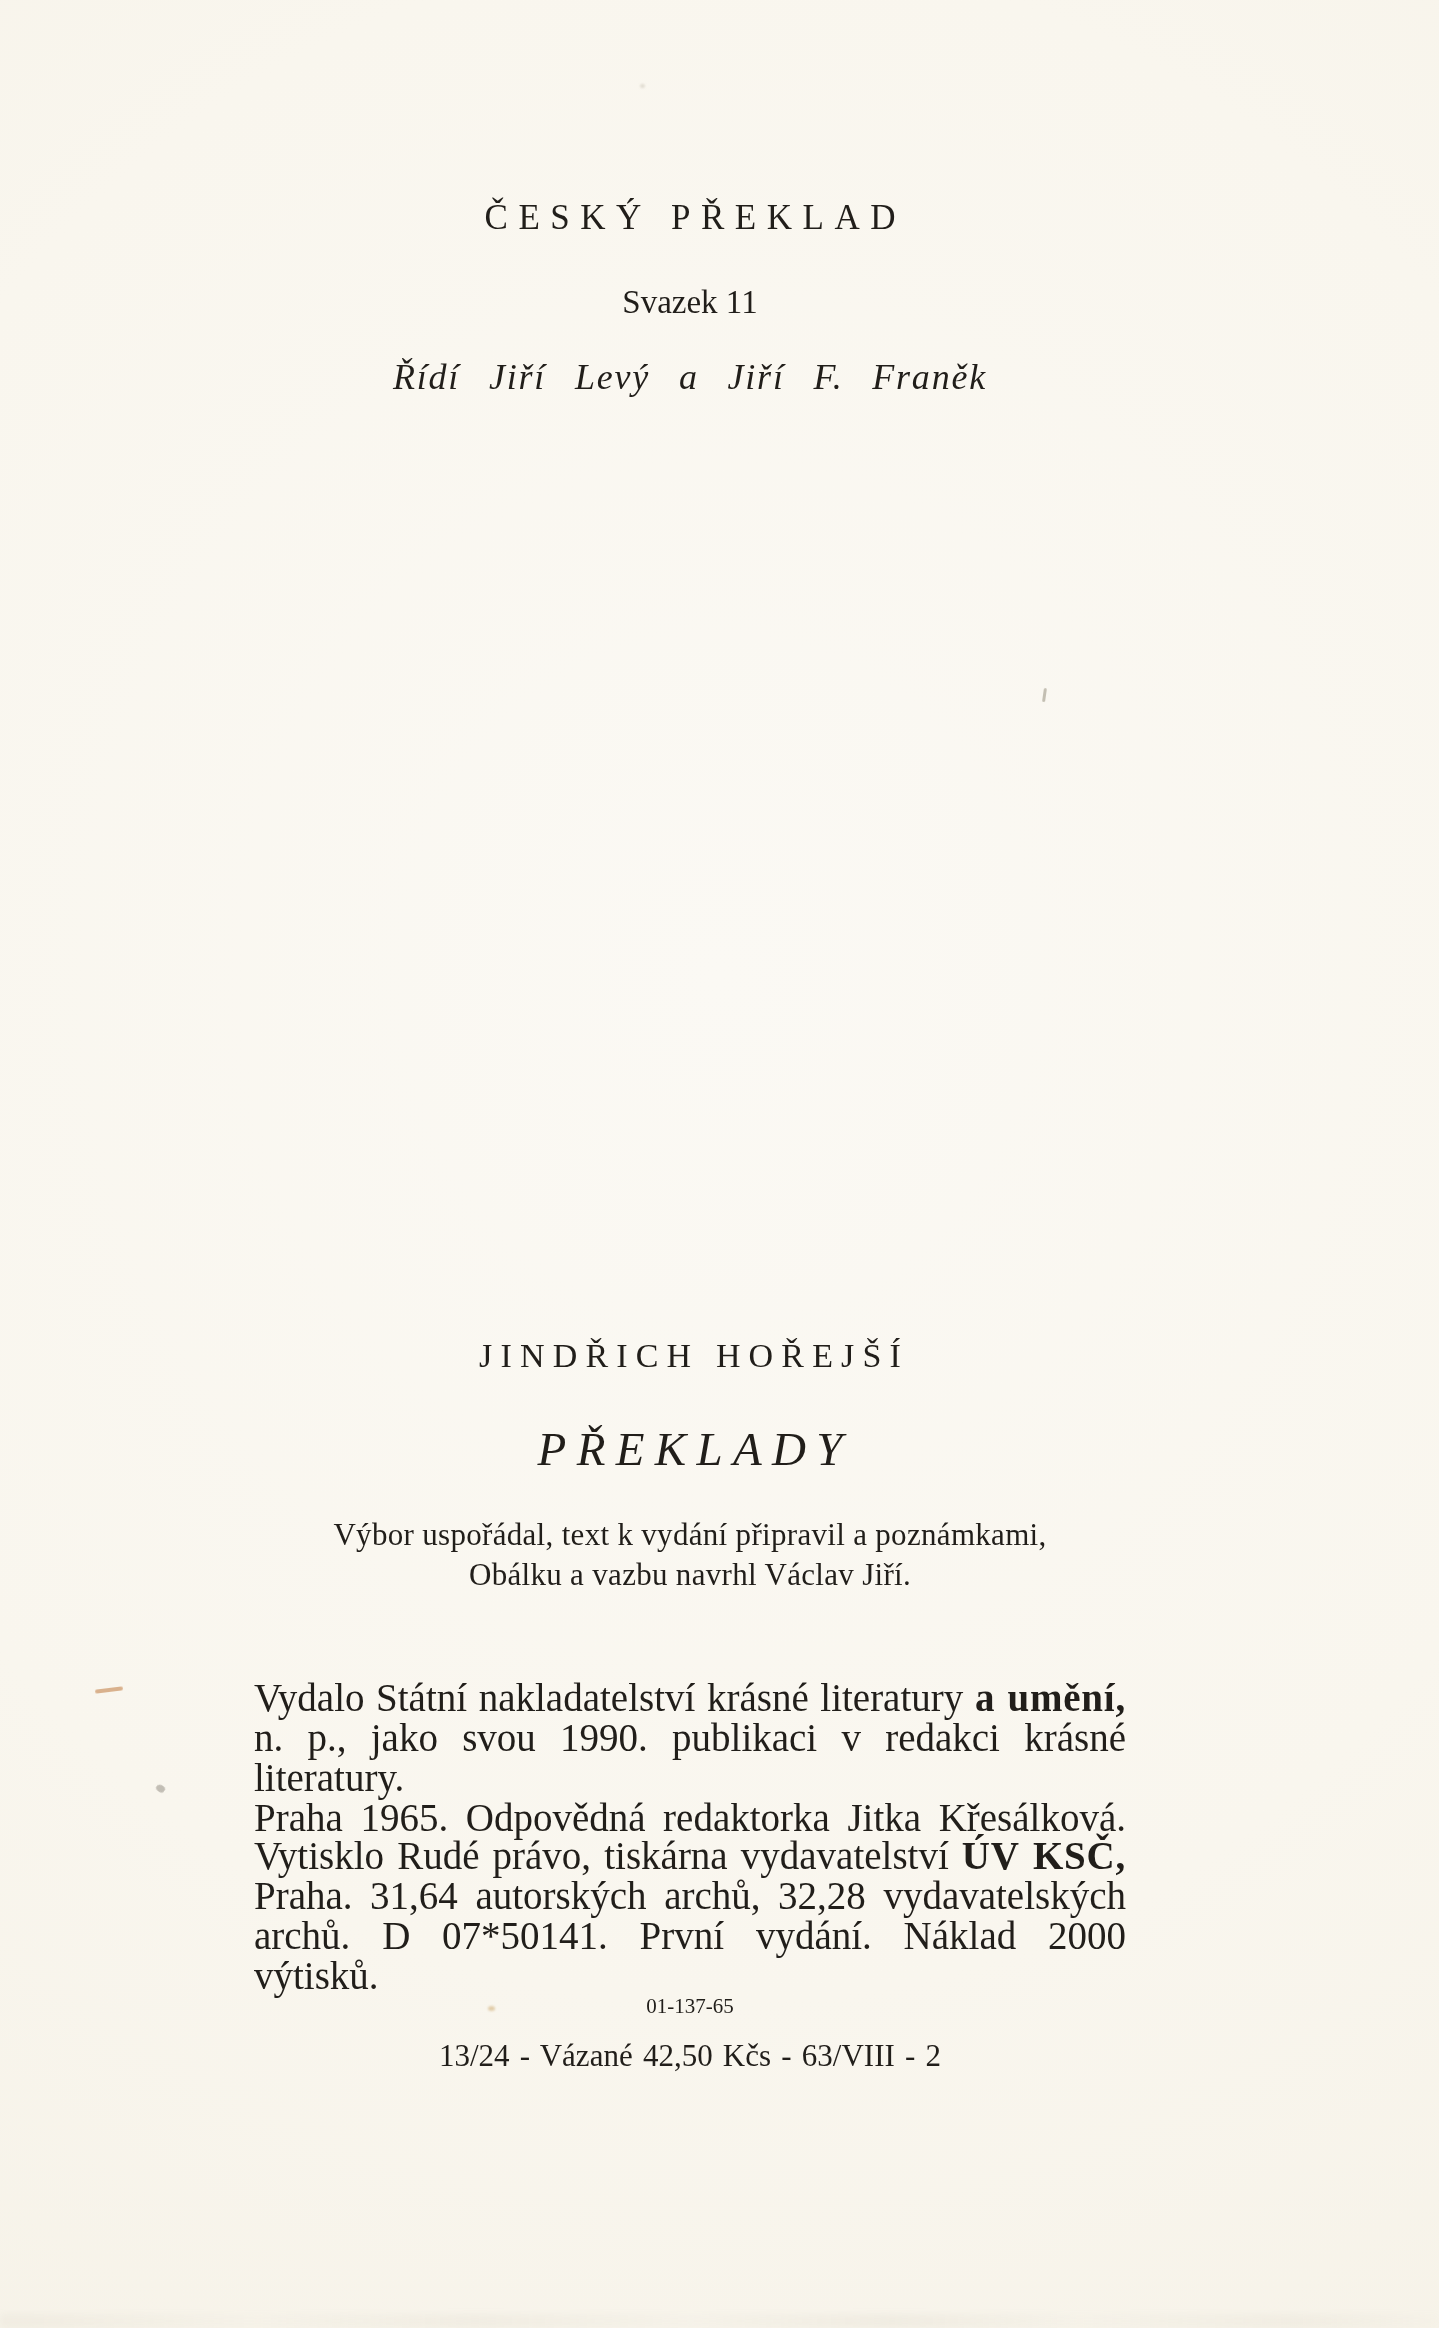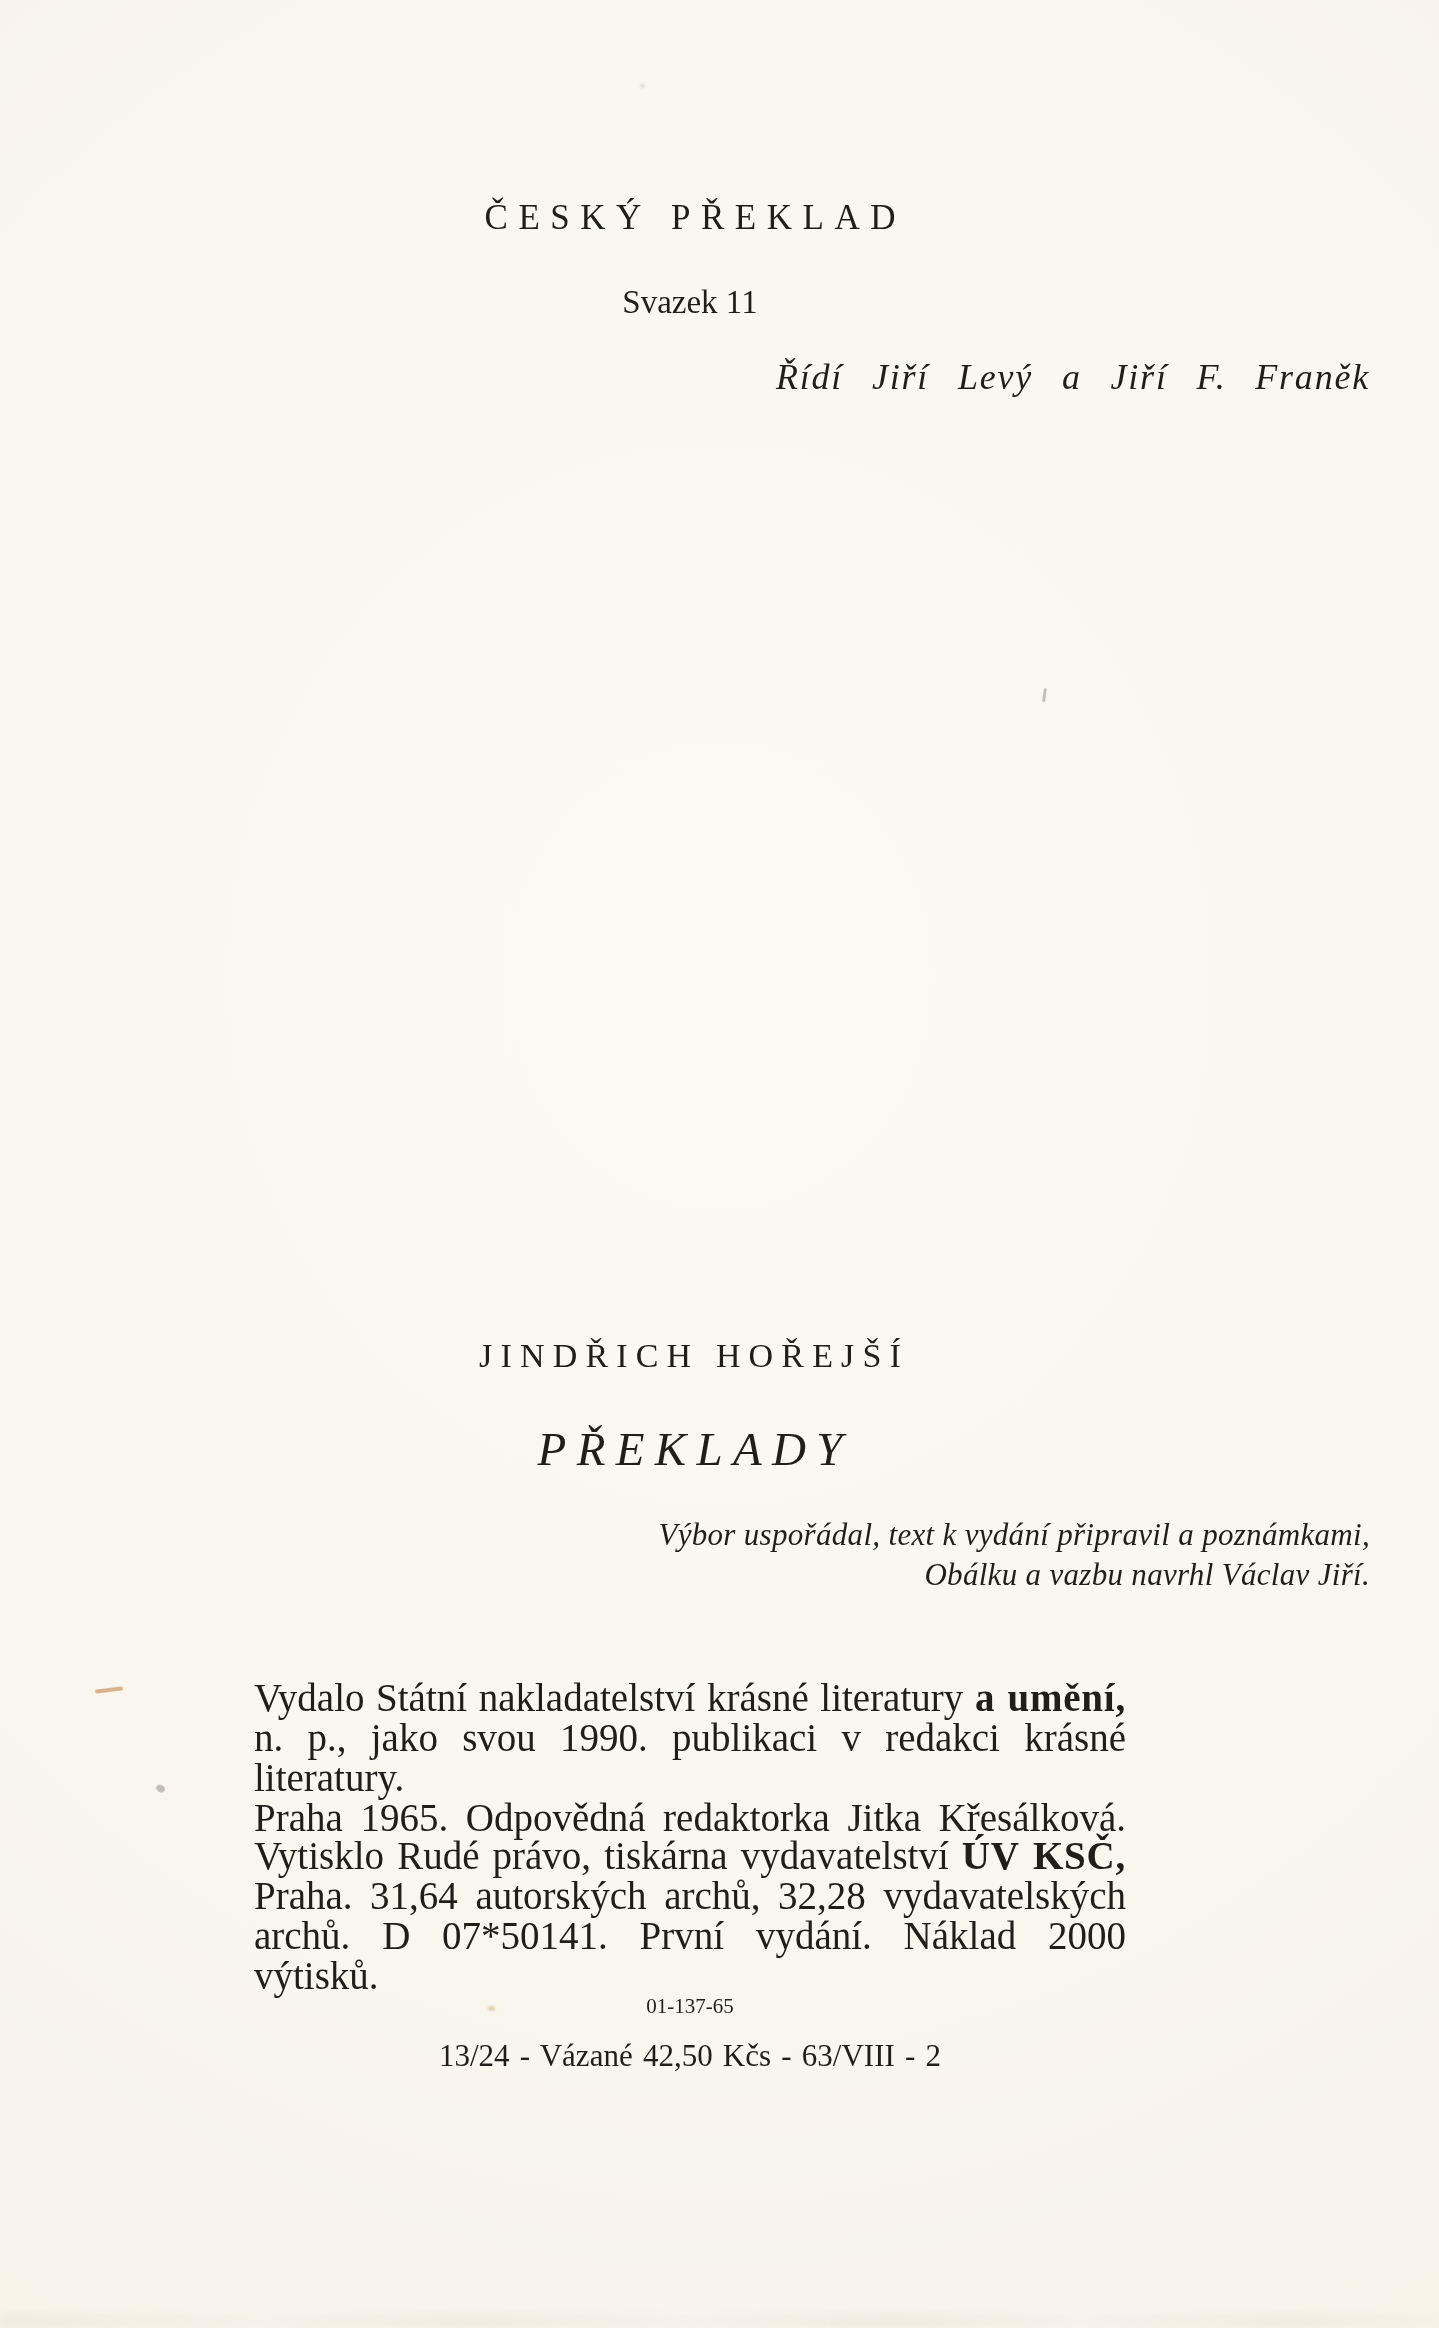--- a/index.html
+++ b/index.html
@@ -7,26 +7,26 @@
     width:1439px;height:2328px;position:relative;overflow:hidden;
     background:#f9f6ee;
     background-image:radial-gradient(ellipse 120% 80% at 50% 42%, #fbf9f4 0%, #f9f6ee 55%, #f5f1e6 100%);
     font-family:"Liberation Serif","DejaVu Serif",serif;
     color:#211e1a;
   }
   .page{position:absolute;left:10px;top:0;width:1360px;height:2328px;}
   .line{position:absolute;left:0;width:100%;text-align:center;white-space:pre;}
   .series-title{top:198px;font-size:35px;letter-spacing:0.30em;text-indent:0.30em;}
   .volume{top:284px;font-size:33px;}
-  .editors{top:356px;font-size:36px;font-style:italic;word-spacing:0.5em;letter-spacing:0.05em;text-align:right;}
+  .editors{top:356px;font-size:36px;font-style:italic;word-spacing:0.5em;letter-spacing:0.05em;}
   .author{top:1337px;font-size:34px;letter-spacing:0.24em;text-indent:0.24em;}
   .book-title{top:1422px;font-size:47px;font-style:italic;letter-spacing:0.22em;text-indent:0.22em;}
   .block{position:absolute;left:0;width:100%;}
   .edition-note{top:1515px;}
-  .edition-note div{font-size:31px;font-style:italic;line-height:40px;text-align:right;letter-spacing:0.01em;}
+  .edition-note div{font-size:31px;line-height:40px;text-align:center;letter-spacing:0.01em;}
   .just{width:872px;margin:0 auto;font-size:39px;line-height:40px;text-align:justify;text-align-last:justify;}
   .publisher-note{top:1678px;}
   .printer-note{top:1836px;}
   .catalog{top:1994px;font-size:21px;}
   .price{top:2038px;font-size:31px;word-spacing:0.08em;}
   .b{font-weight:bold;letter-spacing:0.02em;}
   
   .mark{position:absolute;pointer-events:none;}
   .pencil-dash{left:95px;top:1688px;width:28px;height:4px;background:#c07a3e;opacity:.55;border-radius:2px;transform:rotate(-7deg);filter:blur(0.6px);}
   .gray-dot{left:156px;top:1785px;width:9px;height:7px;background:#8d877d;opacity:.5;border-radius:60% 40% 50% 50%;transform:rotate(35deg);filter:blur(0.7px);}

